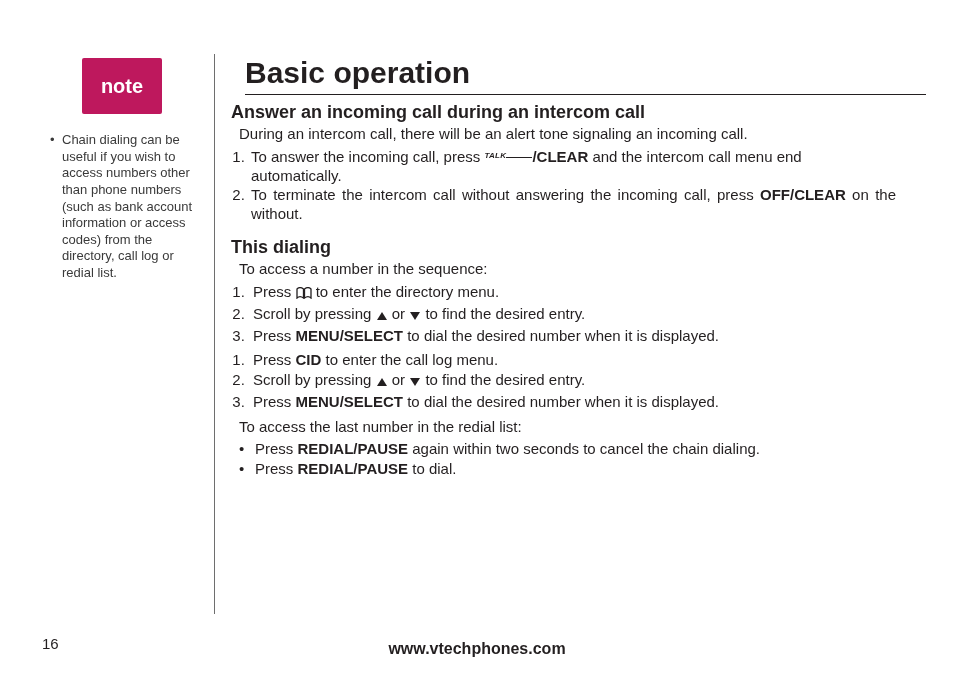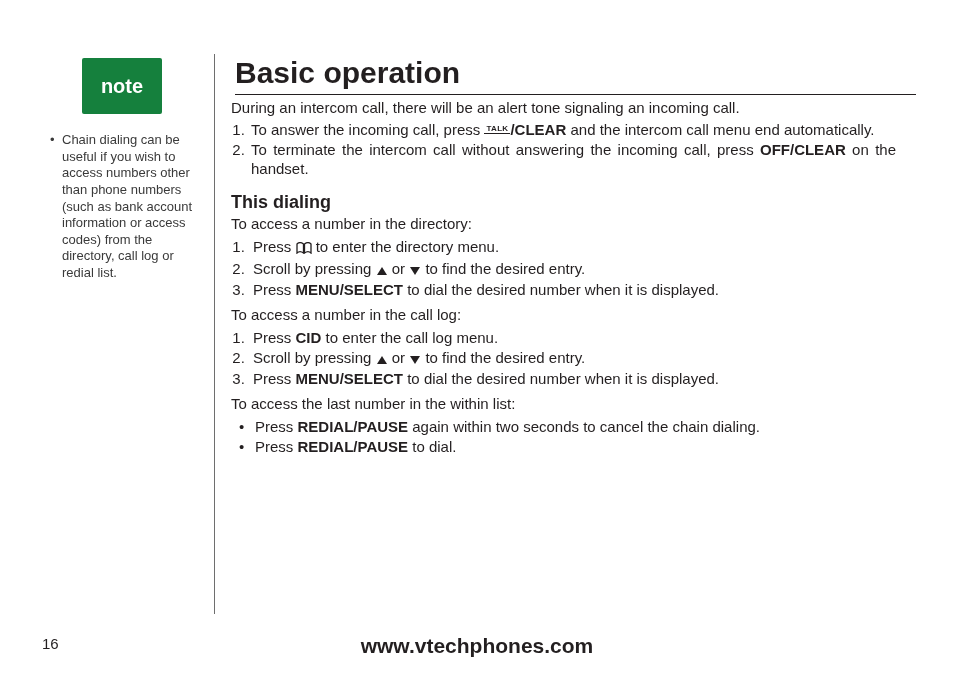--- a/index.html
+++ b/index.html
@@ -18,21 +18,21 @@
     padding: 54px 42px 0 42px;
     position: relative;
     display: flex;
   }
   .left-col {
     width: 160px;
     flex: 0 0 160px;
     padding-right: 8px;
   }
   .note-badge {
-    background: #15803d;
+    background: #be185d;
     color: #fff;
     font-weight: 700;
     font-size: 20px;
     width: 80px;
     height: 56px;
     display: flex;
     align-items: center;
     justify-content: center;
     margin: 4px auto 18px auto;
     border-radius: 2px;
@@ -63,36 +63,36 @@
   }
   .main-col {
     flex: 1;
     padding-left: 4px;
     font-size: 15px;
     line-height: 1.25;
   }
   .h1 {
     font-size: 30px;
     font-weight: 700;
-    margin: 0 0 2px 4px;
+    margin: 0 0 2px 14px;
     border-bottom: 1.5px solid #231f20;
     padding-bottom: 2px;
     display: inline-block;
     width: 100%;
   }
   .h2 {
     font-size: 18px;
     font-weight: 700;
     margin: 4px 0 2px 0;
   }
   .h2.mt {
     margin-top: 12px;
   }
   p {
-    margin: 2px 0 4px 0;
+    margin: 2px 0 4px 8px;
   }
   .intro-callog { text-align: justify; }
   ol, ul {
     margin: 2px 16px 6px 0;
     padding-left: 18px;
   }
   ol li, ul.bullets li {
     margin: 1px 0;
     padding-left: 4px;
   }
@@ -117,37 +117,38 @@
   .icon {
     display: inline-block;
     vertical-align: -2px;
   }
   .footer {
     position: absolute;
     bottom: 24px;
     left: 0;
     width: 954px;
     text-align: center;
-    font-size: 21px;
+    font-size: 16px;
     font-weight: 700;
   }
   .page-num {
     position: absolute;
     bottom: 30px;
     left: 42px;
     font-size: 15px;
   }
   .talk-flash {
     display: inline-flex;
-    flex-direction: column;
+    flex-direction: row;
     align-items: center;
     vertical-align: middle;
     line-height: 0.6;
     position: relative;
     top: -1px;
+    font-style: italic;
   }
   .talk-flash .talk {
     font-size: 8px;
     font-weight: 700;
     letter-spacing: 0.3px;
   }
   .talk-flash .line {
     width: 26px;
     height: 1.2px;
     background: #231f20;
@@ -169,75 +170,75 @@
     <ul class="note-list">
       <li>Chain dialing can be useful if you wish to access numbers other than phone numbers (such as bank account information or access codes) from the directory, call log or redial list.</li>
     </ul>
   </div>
 
   <div class="divider"></div>
 
   <div class="main-col">
     <div class="h1">Basic operation</div>
 
+    <div class="h2">Answer an incoming call during an intercom call</div>
     <p>During an intercom call, there will be an alert tone signaling an incoming call.</p>
     <ol class="hang">
       <li>
         <span>To answer the incoming call, press </span><span class="talk-flash">
             <span class="talk">TALK</span>
             <span class="line"></span>
           </span><span class="bold">/CLEAR</span><span> and the intercom call menu end automatically.</span>
       </li>
       <li>
         <div class="step2-justify">
           <span>To terminate the intercom call without answering the incoming call, press </span><span class="bold">OFF/CLEAR</span><span> on the</span>
         </div>
-        <div>handset.</div>
+        <div>without.</div>
       </li>
     </ol>
 
     <div class="h2 mt">This dialing</div>
 
-    <p>To access a number in the directory:</p>
+    <p>To access a number in the sequence:</p>
     <ol>
       <li>
         <span>Press </span><span class="icon"><svg width="16" height="12" viewBox="0 0 16 12">
               <path d="M1 2 C3 0 5 0 7.5 2 L7.5 11 C5 9 3 9 1 11 Z M15 2 C13 0 11 0 8.5 2 L8.5 11 C11 9 13 9 15 11 Z" fill="none" stroke="#231f20" stroke-width="1.3"></path>
             </svg></span><span> to enter the directory menu.</span>
       </li>
       <li>
         <span>Scroll by pressing </span><span class="icon"><svg width="12" height="10" viewBox="0 0 12 10">
               <path d="M6 1 L11 9 L1 9 Z" fill="#231f20"></path>
             </svg></span><span> or </span><span class="icon"><svg width="12" height="10" viewBox="0 0 12 10">
               <path d="M6 9 L11 1 L1 1 Z" fill="#231f20"></path>
             </svg></span><span> to find the desired entry.</span>
       </li>
       <li>
         <span>Press </span><span class="bold">MENU/SELECT</span><span> to dial the desired number when it is displayed.</span>
       </li>
     </ol>
 
-    <p>To access a number in the call log:</p>
     <ol>
       <li>
         <span>Press </span><span class="bold">CID</span><span> to enter the call log menu.</span>
       </li>
       <li>
         <span>Scroll by pressing </span><span class="icon"><svg width="12" height="10" viewBox="0 0 12 10">
               <path d="M6 1 L11 9 L1 9 Z" fill="#231f20"></path>
             </svg></span><span> or </span><span class="icon"><svg width="12" height="10" viewBox="0 0 12 10">
               <path d="M6 9 L11 1 L1 1 Z" fill="#231f20"></path>
             </svg></span><span> to find the desired entry.</span>
       </li>
       <li>
         <span>Press </span><span class="bold">MENU/SELECT</span><span> to dial the desired number when it is displayed.</span>
       </li>
     </ol>
 
-    <p>To access the last number in the within list:</p>
+    <p>To access the last number in the redial list:</p>
     <ul class="bullets">
       <li>
         <span> Press </span><span class="bold">REDIAL/PAUSE</span><span> again within two seconds to cancel the chain dialing.</span>
       </li>
       <li>
         <span>Press </span><span class="bold">REDIAL/PAUSE</span><span> to dial.</span>
       </li>
     </ul>
 
   </div>

